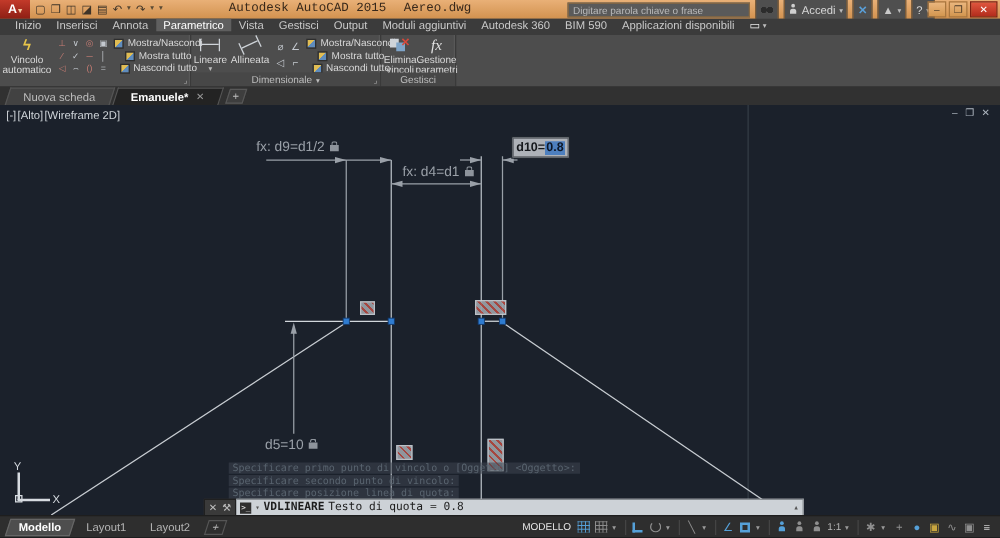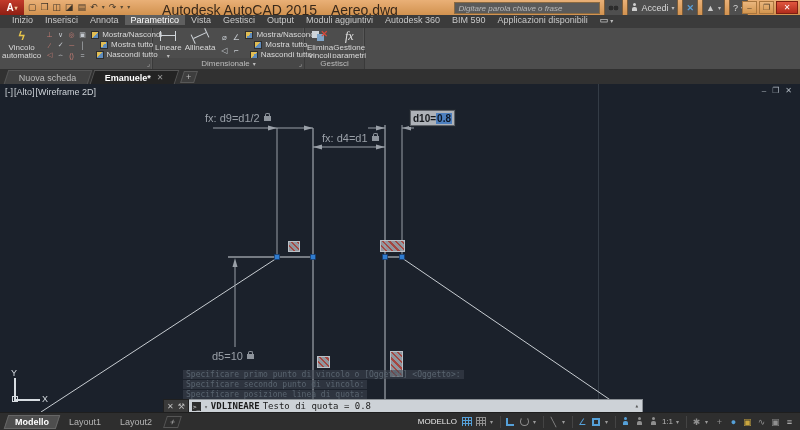--- a/index.html
+++ b/index.html
@@ -10,25 +10,25 @@
   
   .titlebar { position:absolute; top:0; left:0; width:800px; height:15px;
     background:linear-gradient(#e9b077,#d2924f); display:flex; align-items:center; }
   .logo { position:absolute; left:0; top:0; width:24px; height:15px;
     background:linear-gradient(#c33a2a,#8e1f14); display:flex; align-items:center; justify-content:center;
     color:#fff; font-weight:bold; font-size:10px; }
   .logo .dd { font-size:6px; color:#f3c9a0; margin-left:1px; }
   .qat { position:absolute; left:28px; top:1px; height:13px; display:flex; align-items:center; gap:4px; color:#3f3428; }
   .qat span { font-size:9px; line-height:13px; }
   .qat .dd { font-size:6px; color:#5a4a34; }
-  .title-text { position:absolute; left:0; width:560px; text-align:center; top:2px; color:#38281a; font-size:14px; }
+  .title-text { position:absolute; left:0; width:560px; text-align:center; top:2px; color:#38281a; font-size:10px;font-family:Liberation Mono, monospace; }
   .title-text b { font-weight:normal; margin-left:14px; }
   .infocenter { position:absolute; right:52px; top:1px; height:13px; display:flex; align-items:center; gap:4px; }
   .searchbox { width:146px; height:12px; background:#5a5a5a; border:1px solid #8a6a42;
-    color:#b9b9b9; font-style:italic; font-size:8px; padding:0 3px; line-height:11px; overflow:hidden; white-space:nowrap; }
+    color:#b9b9b9; font-size:8px; padding:0 3px; line-height:11px; overflow:hidden; white-space:nowrap; }
   .chip { height:12px; background:#4f4f4f; border:1px solid #7d5c38; display:flex; align-items:center; gap:3px; padding:12px 3px; color:#d8d8d8; }
   .chip .dd { font-size:6px; color:#bdbdbd; }
   .binoc { width:11px; height:6px;
     background:radial-gradient(circle at 3px 3px,#2c2c2c 2.4px,transparent 2.6px),
                radial-gradient(circle at 8px 3px,#2c2c2c 2.4px,transparent 2.6px); }
   .p-ico { position:relative; width:7px; height:9px; color:#cfcfcf; }
   .p-ico::before { content:""; position:absolute; top:0; left:2px; width:3px; height:3px; border-radius:50%; background:currentColor; }
   .p-ico::after  { content:""; position:absolute; top:4px; left:1px; width:5px; height:4px; border-radius:2px 2px 0 0; background:currentColor; }
   .winbtns { position:absolute; right:2px; top:1px; display:flex; gap:2px; }
   .winbtn { width:15px; height:13px; border:1px solid #a9763e; background:linear-gradient(#eab67e,#d3964f);

